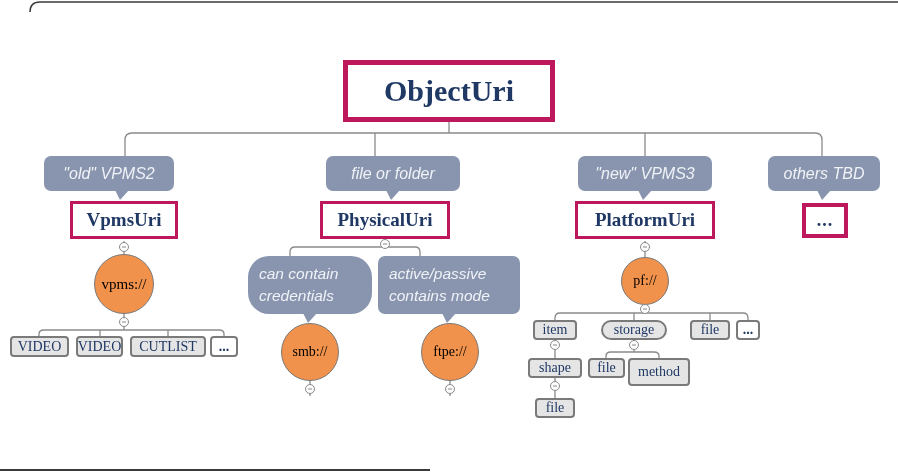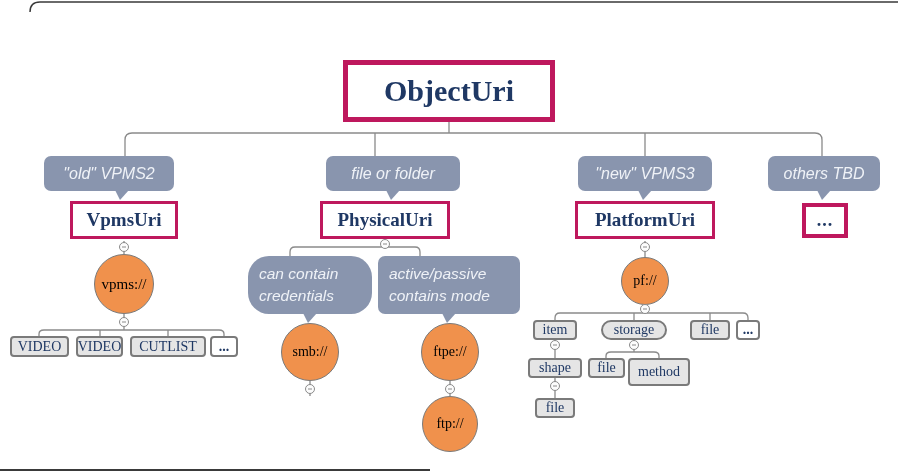--- a/index.html
+++ b/index.html
@@ -112,23 +112,20 @@
 
   <div class="circle" style="left:281px;top:323px;width:58px;height:58px;">
     <span>smb://</span>
   </div>
   <div class="toggle" style="left:310px;top:389px;"></div>
 
   <div class="circle" style="left:421px;top:323px;width:58px;height:58px;">
     <span>ftpe://</span>
   </div>
   <div class="toggle" style="left:450px;top:389px;"></div>
-  <div class="circle" style="left:422px;top:396px;width:56px;height:56px;">
-    <span>ftp://</span>
-  </div>
 
   <div class="callout" style="left:578px;top:156px;width:134px;height:35px;">
     <span>"new" VPMS3</span>
     <span class="tail"></span>
   </div>
   <div class="box" style="left:575px;top:201px;width:140px;height:38px;">
     <span>PlatformUri</span>
   </div>
   <div class="toggle" style="left:645px;top:247px;"></div>
   <div class="circle" style="left:621px;top:257px;width:48px;height:48px;">

